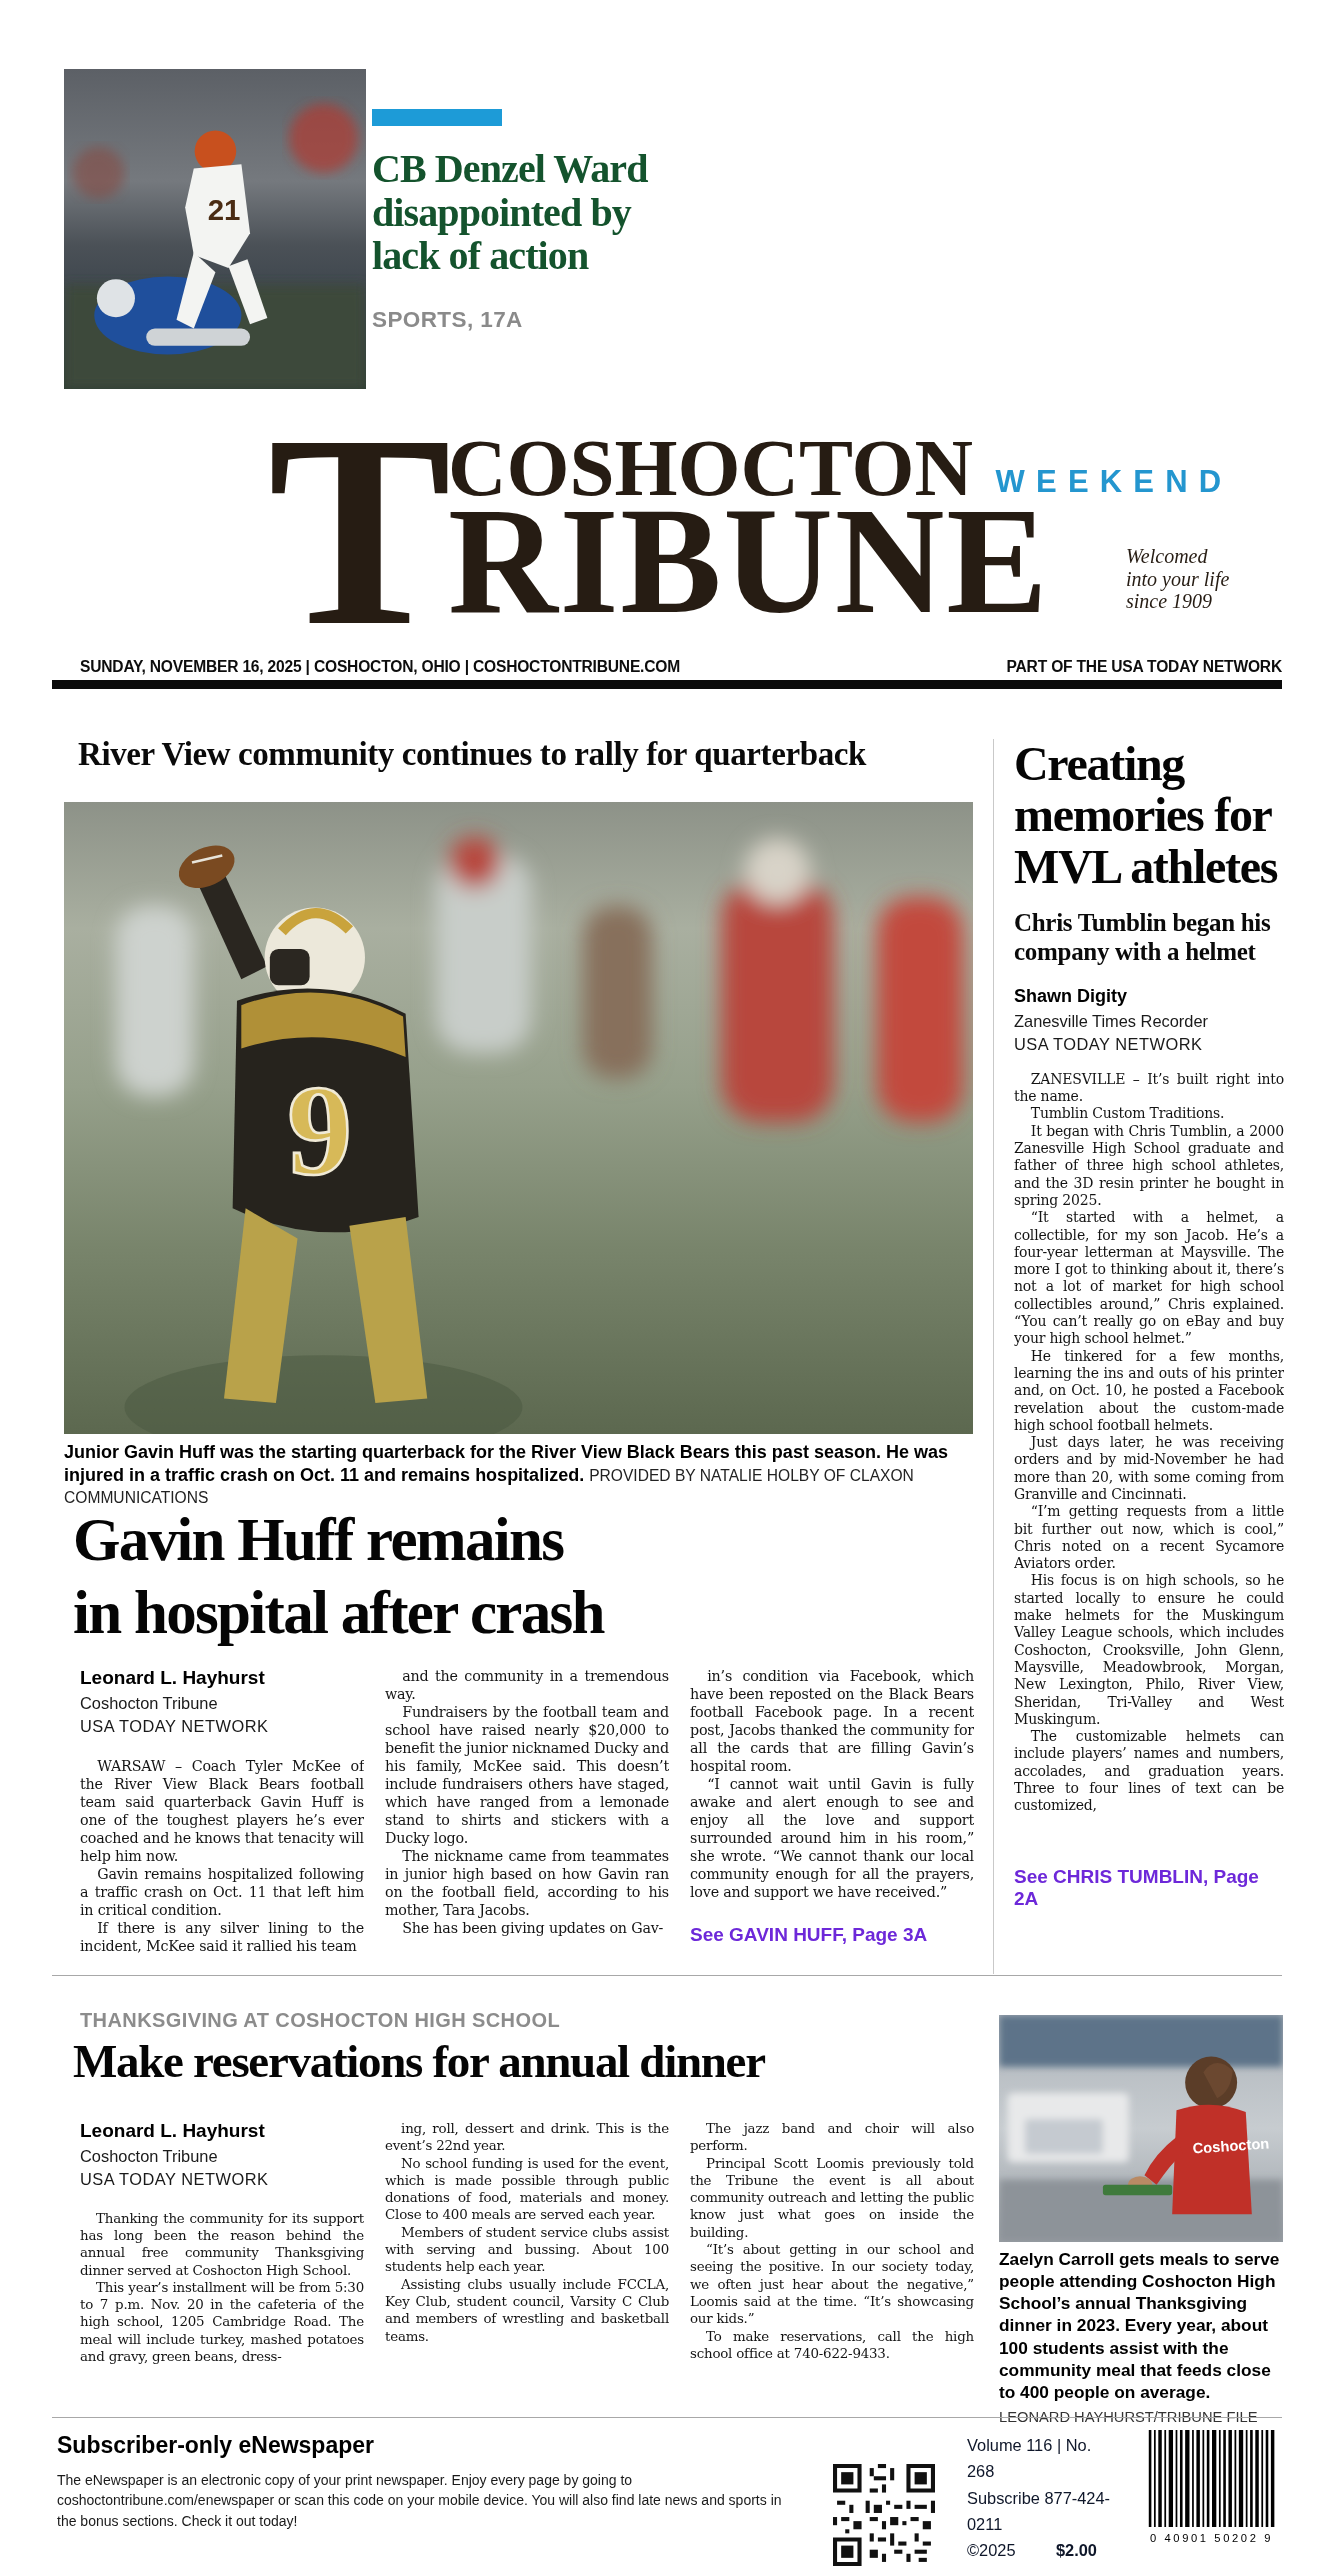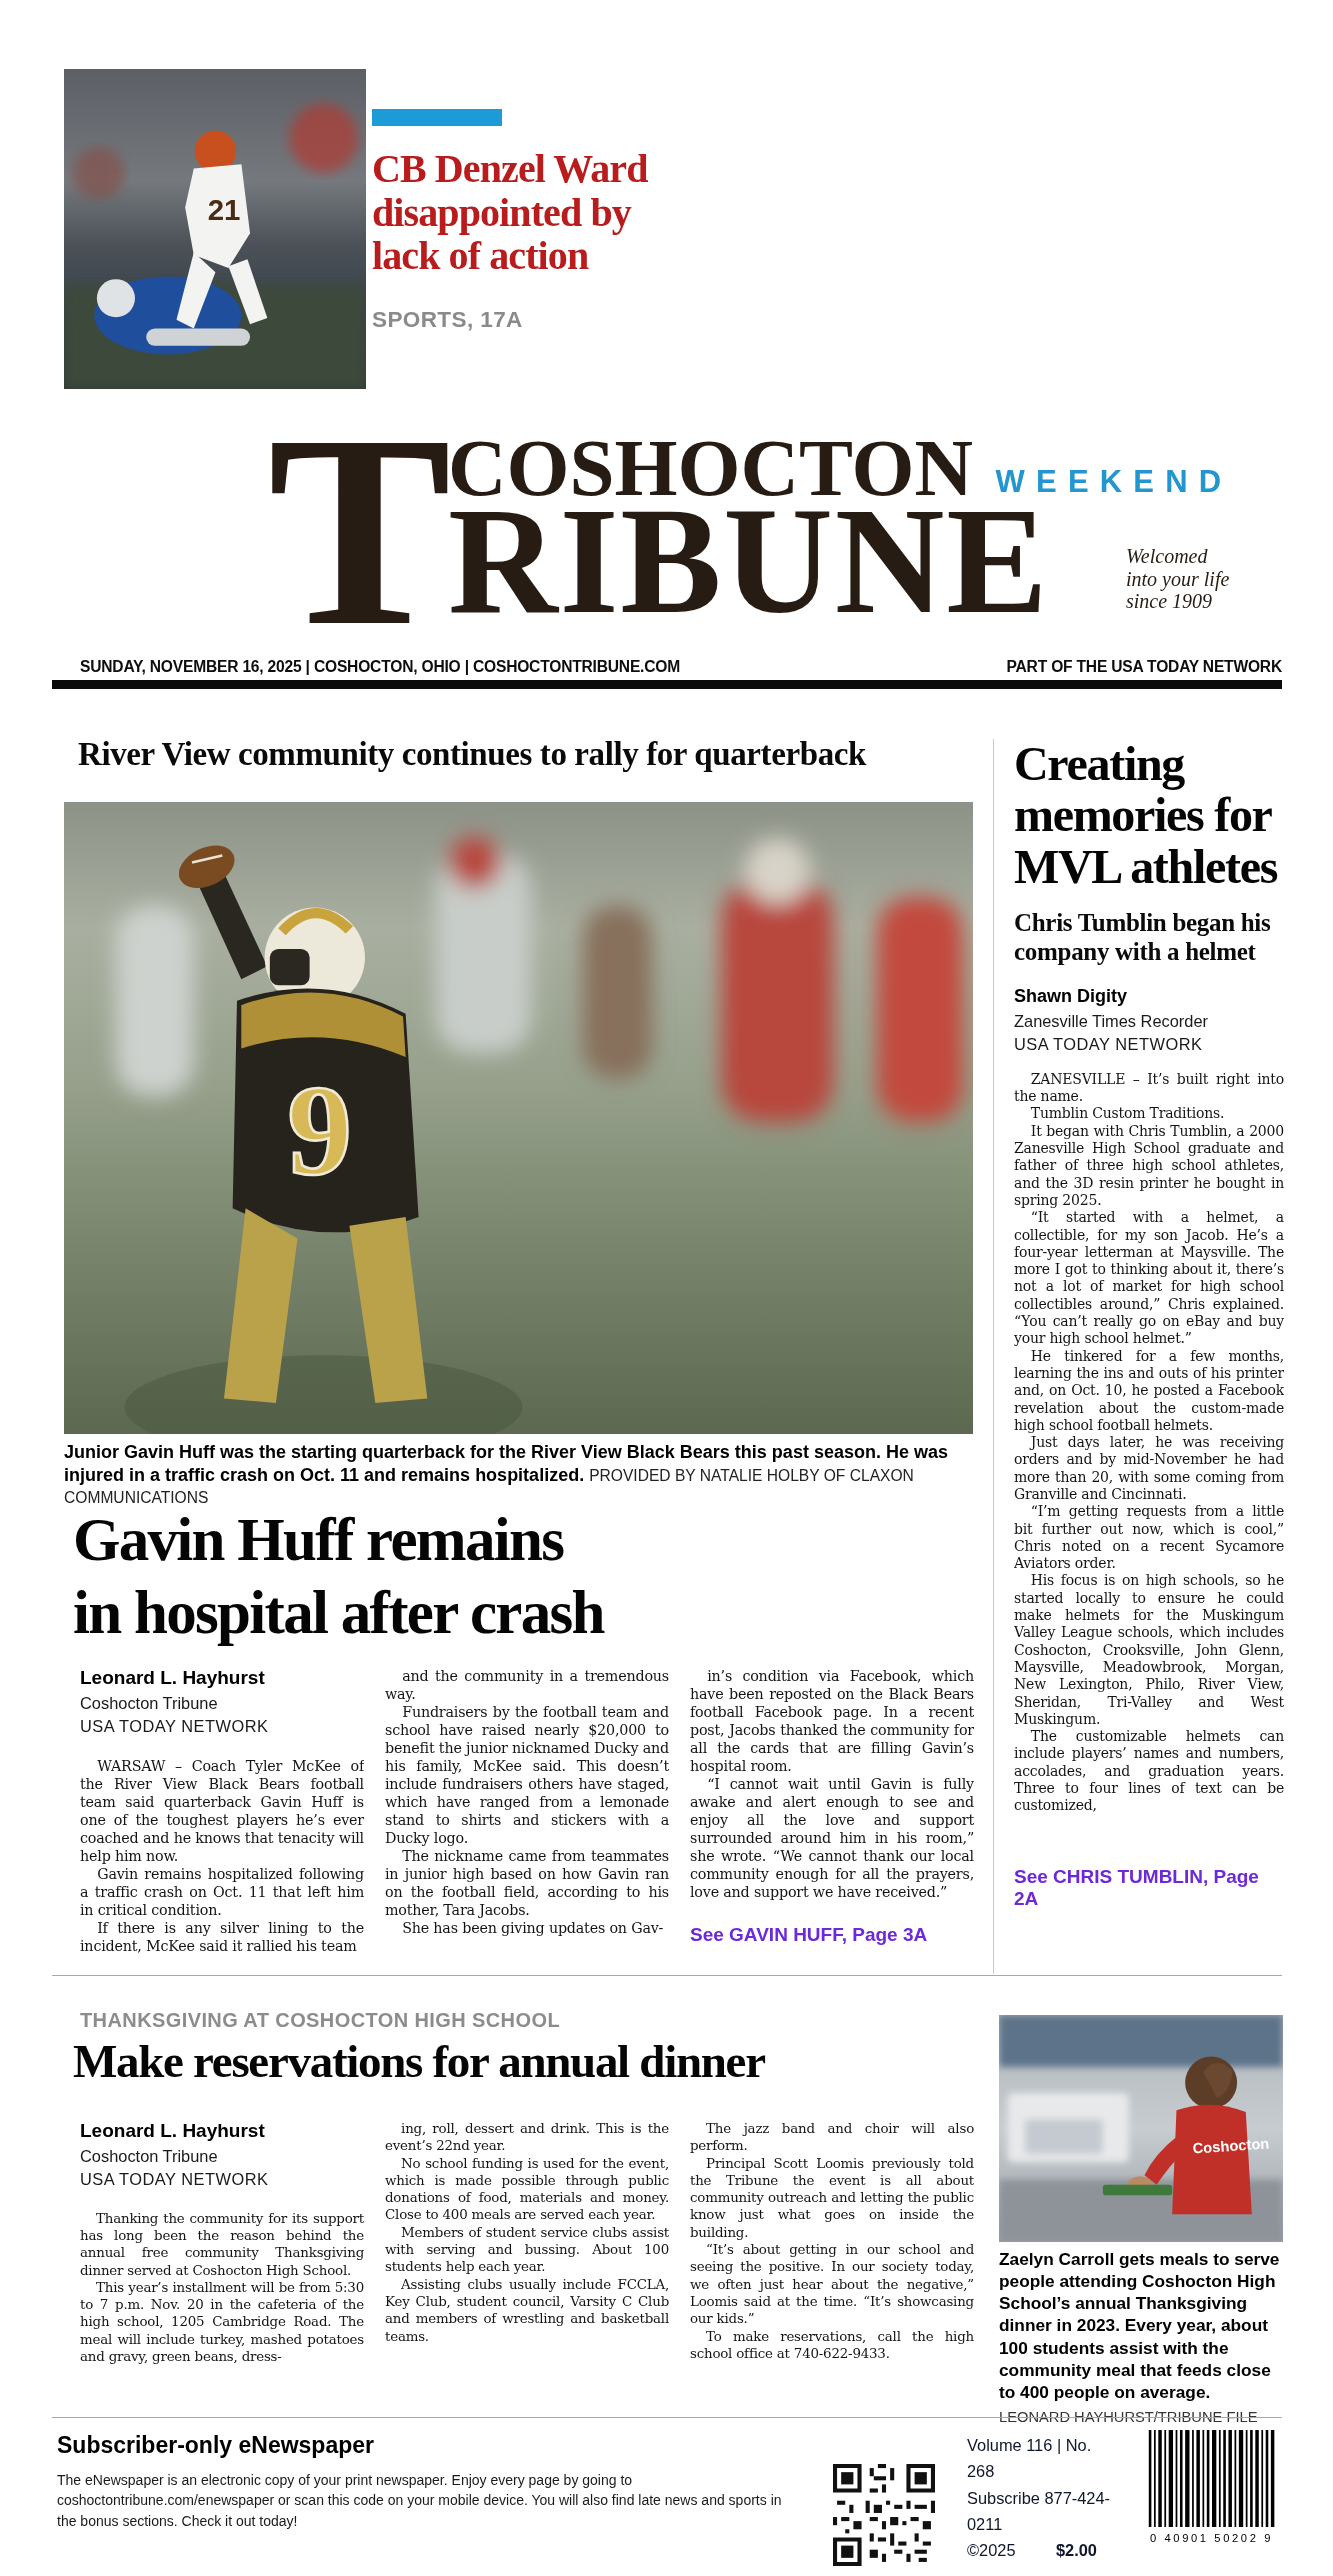--- a/index.html
+++ b/index.html
@@ -8,21 +8,21 @@
     position:relative; width:1333px; height:2576px; margin:0 auto;
     background:#ffffff; overflow:hidden;
     font-family:"Liberation Sans", sans-serif; color:#111;
   }
   
   .top-photo { position:absolute; left:64px; top:69px; width:302px; height:320px; }
   .teaser { position:absolute; left:372px; top:109px; width:502px; }
   .teaser-bar { width:130px; height:17.3px; background:#1d9bd7; }
   .teaser-headline {
     margin-top:21px; font-family:"Liberation Serif", serif; font-weight:bold;
-    font-size:40px; line-height:1.09; letter-spacing:-0.9px; color:#b91c1c;
+    font-size:40px; line-height:1.09; letter-spacing:-0.9px; color:#14532d;
   }
   .teaser-section { margin-top:29px; font-size:22.5px; font-weight:bold; color:#8a8a8a; letter-spacing:0.4px; }
   
   .masthead { position:absolute; left:268px; top:431px; display:flex; color:#261c13;
     font-family:"Liberation Serif", serif; font-weight:bold; }
   .mast-t { font-size:275px; line-height:.72; letter-spacing:-5.2px; }
   .mast-right { display:flex; flex-direction:column; margin-left:1.7px; }
   .mast-row1 { display:flex; align-items:flex-end; }
   .mast-coshocton { font-size:81px; line-height:.92; letter-spacing:0px; }
   .weekend { font-family:"Liberation Sans", sans-serif; font-size:31px; font-weight:bold;

